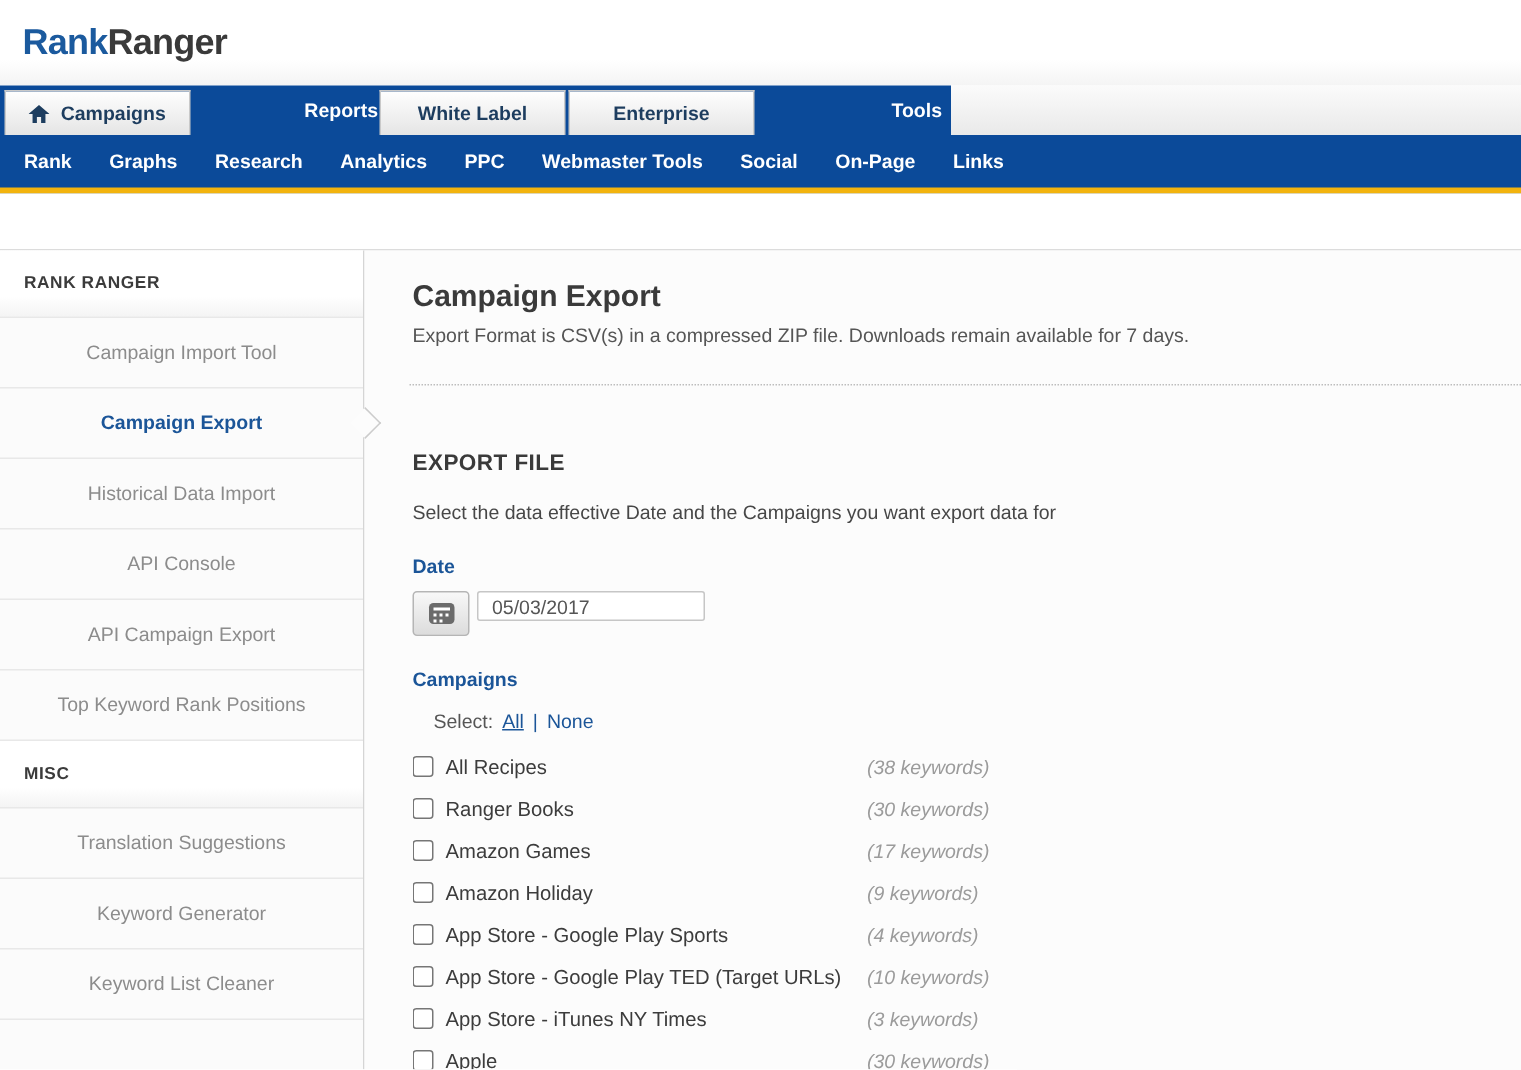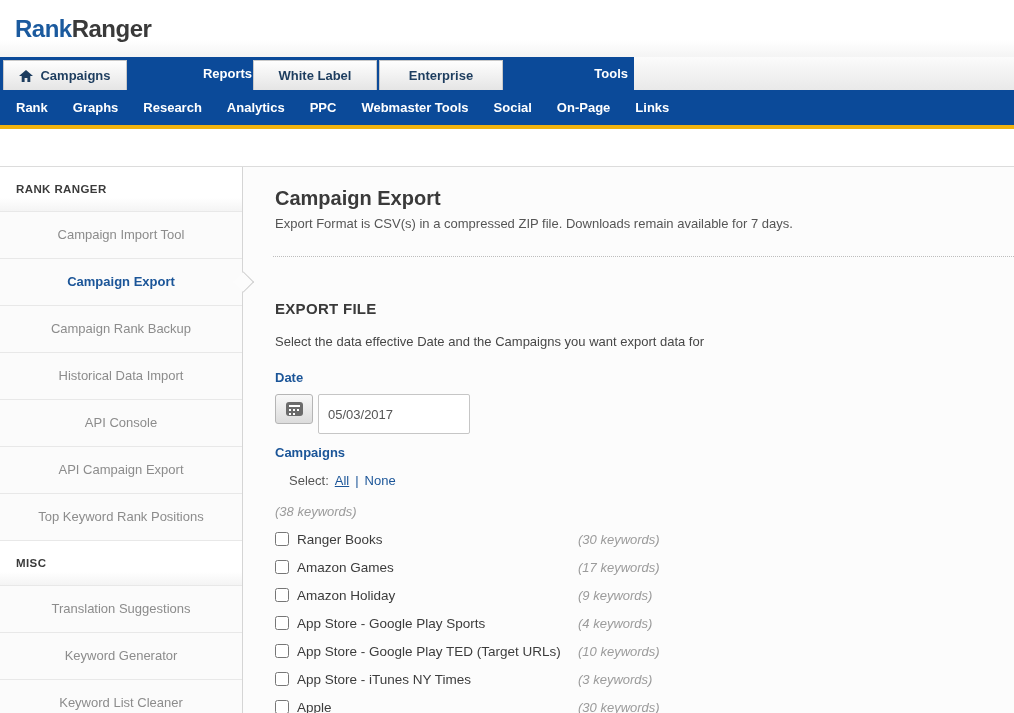--- a/index.html
+++ b/index.html
@@ -55,21 +55,21 @@
   .field-label { font-size:13px; font-weight:bold; color:#1b5598; margin-top:21px; }
 
   .date-row { display:flex; margin-top:9px; height:30px; }
   .cal-btn { width:38px; height:30px; background:linear-gradient(#f8f8f8, #dcdcdc);
              border:1px solid #b5b5b5; border-radius:3px; margin-right:5px; cursor:pointer;
              display:flex; align-items:center; justify-content:center; }
   .cal-icon { width:17px; height:14px; background:#6b6b6b; border-radius:3px; position:relative; display:inline-block; }
   .cal-icon::before { content:""; position:absolute; left:3px; top:3px; width:11px; height:2px; background:#fff; }
   .cal-icon::after { content:""; position:absolute; left:3px; top:7px; width:2px; height:2px; background:#fff;
                      box-shadow:4px 0 0 #fff, 8px 0 0 #fff, 0 4px 0 #fff, 4px 4px 0 #fff; }
-  .date-input { width:152px; height:40px; border:1px solid #c6c6c6; border-radius:2px;
+  .date-input { width:152px; height:20px; border:1px solid #c6c6c6; border-radius:2px;
                 padding:0 9px; font-size:13px; color:#555; font-family:"Liberation Sans", sans-serif;
                 background:#fff; }
 
   .select-row { display:flex; align-items:center; gap:6px; margin-top:13px; font-size:13px;margin-left:14px; }
   .select-label { color:#555555; }
   .link { color:#1b5598; cursor:pointer; }
   .link.u { text-decoration:underline; }
   .pipe { color:#1b5598; }
 
   .campaign-list { margin-top:9px; }
@@ -131,21 +131,20 @@
 
   <div class="main">
 
     <div class="sidebar">
       <div class="side-item header">RANK RANGER</div>
       <div class="side-item">Campaign Import Tool</div>
       <div class="side-item selected">
         <span>Campaign Export</span>
         <span class="side-arrow"></span>
       </div>
-      <div class="side-item">Campaign Rank Backup</div>
       <div class="side-item">Historical Data Import</div>
       <div class="side-item">API Console</div>
       <div class="side-item">API Campaign Export</div>
       <div class="side-item">Top Keyword Rank Positions</div>
       <div class="side-item header">MISC</div>
       <div class="side-item">Translation Suggestions</div>
       <div class="side-item">Keyword Generator</div>
       <div class="side-item">Keyword List Cleaner</div>
     </div>
 
@@ -168,20 +167,24 @@
       <div class="field-label">Campaigns</div>
       <div class="select-row">
         <span class="select-label">Select:</span>
         <span class="link u">All</span>
         <span class="pipe">|</span>
         <span class="link">None</span>
       </div>
 
       <div class="campaign-list">
         <div class="campaign-row">
+          <div class="campaign-left">
+            <input type="checkbox" style="">
+            <span class="campaign-name">All Recipes</span>
+          </div>
           <span class="campaign-count">(38 keywords)</span>
         </div>
         <div class="campaign-row">
           <div class="campaign-left">
             <input type="checkbox" style="">
             <span class="campaign-name">Ranger Books</span>
           </div>
           <span class="campaign-count">(30 keywords)</span>
         </div>
         <div class="campaign-row">

